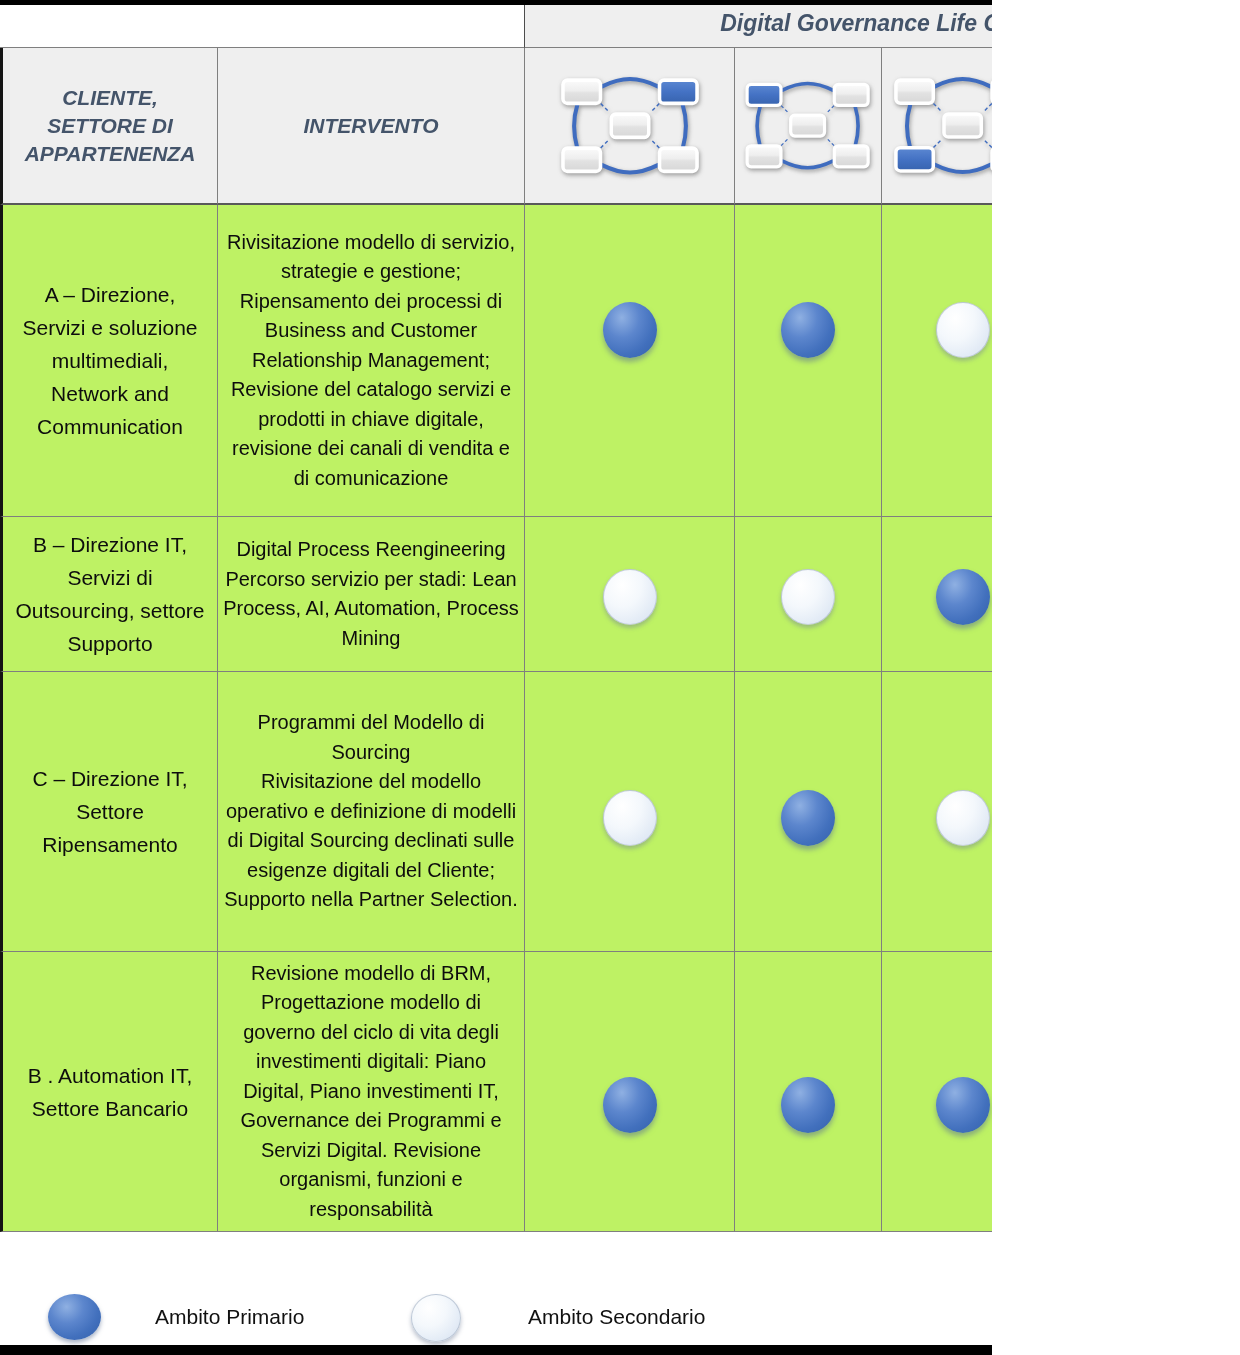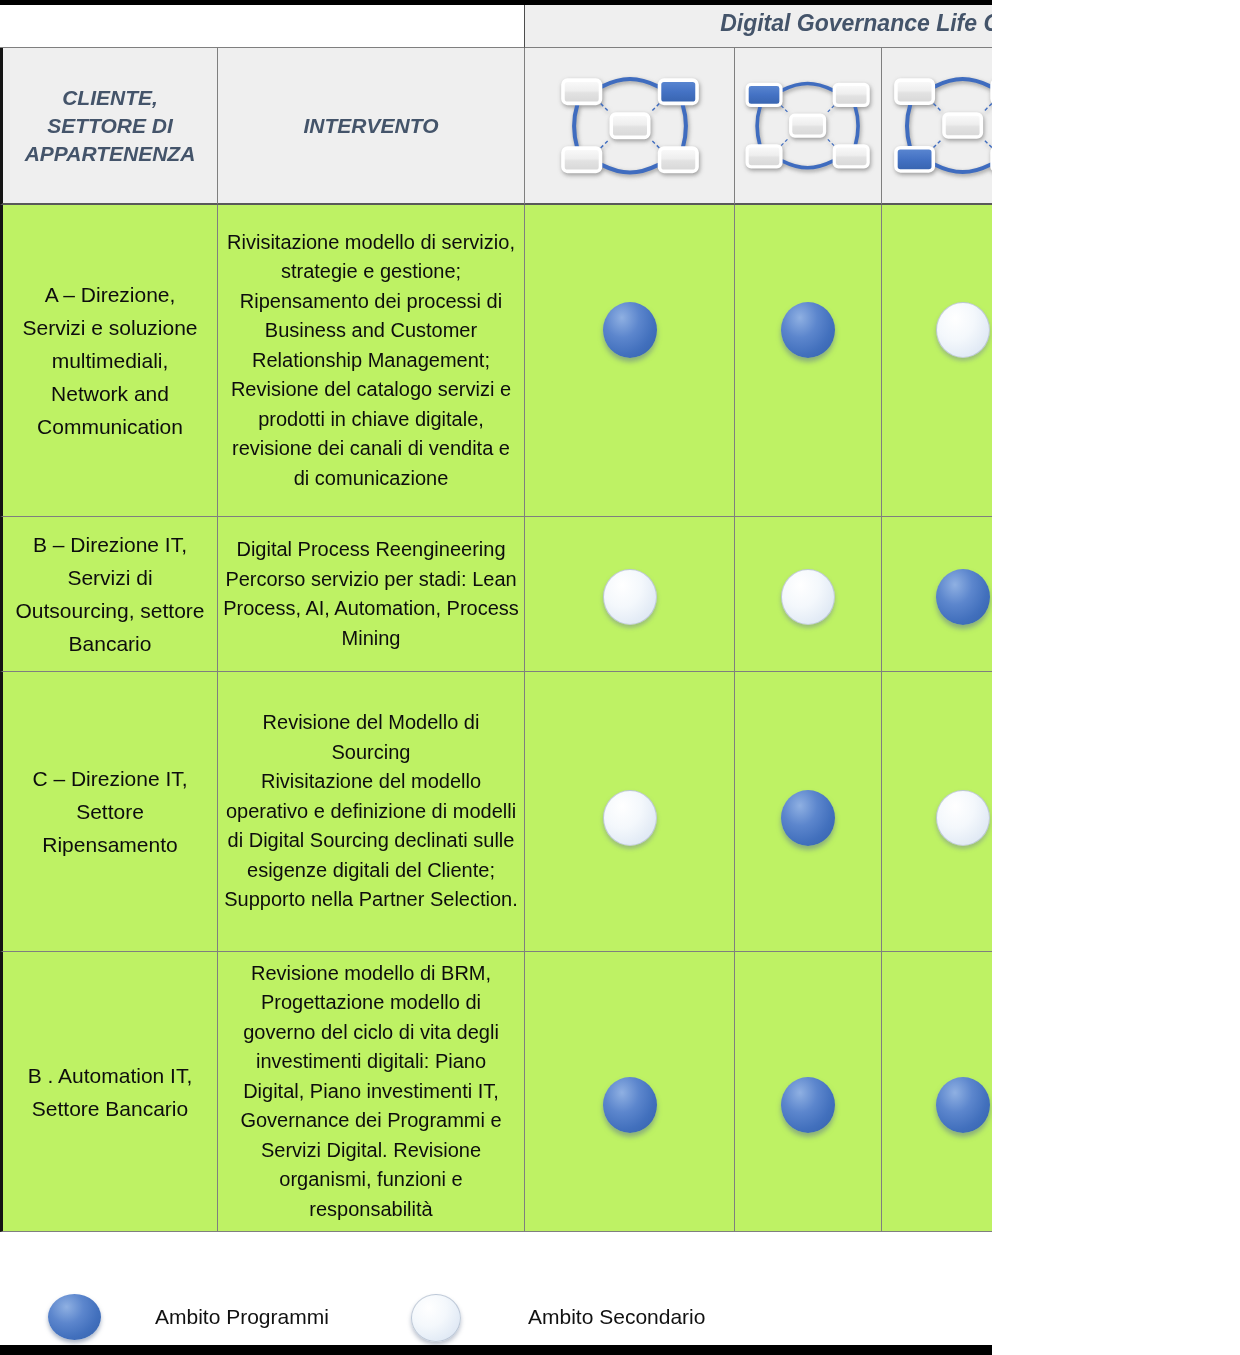--- a/index.html
+++ b/index.html
@@ -195,41 +195,41 @@
         <div class="dot primary"></div>
       </div>
     <div class="cell dot-cell r1">
         <div class="dot secondary"></div>
       </div>
     <div class="cell dot-cell r1">
         <div class="dot primary"></div>
       </div>
 
     <div class="cell client-cell first-col">
-        <span>B – Direzione IT, Servizi di Outsourcing, settore Bancario</span>
+        <span>B – Direzione IT, Servizi di Outsourcing, settore Supporto</span>
       </div>
     <div class="cell interv-cell"><span>Digital Process Reengineering
 Percorso servizio per stadi: Lean Process, AI, Automation, Process Mining</span></div>
     <div class="cell dot-cell r2">
         <div class="dot secondary"></div>
       </div>
     <div class="cell dot-cell r2">
         <div class="dot secondary"></div>
       </div>
     <div class="cell dot-cell r2">
         <div class="dot primary"></div>
       </div>
     <div class="cell dot-cell r2">
         <div class="dot primary"></div>
       </div>
 
     <div class="cell client-cell first-col">
         <span>C – Direzione IT, Settore Ripensamento</span>
       </div>
-    <div class="cell interv-cell"><span>Revisione del Modello di Sourcing
+    <div class="cell interv-cell"><span>Programmi del Modello di Sourcing
 Rivisitazione del modello operativo e definizione di modelli di Digital Sourcing declinati sulle esigenze digitali del Cliente; Supporto nella Partner Selection.</span></div>
     <div class="cell dot-cell r3">
         <div class="dot secondary"></div>
       </div>
     <div class="cell dot-cell r3">
         <div class="dot primary"></div>
       </div>
     <div class="cell dot-cell r3">
         <div class="dot secondary"></div>
       </div>
@@ -250,19 +250,19 @@
     <div class="cell dot-cell r4">
         <div class="dot primary"></div>
       </div>
     <div class="cell dot-cell r4">
         <div class="dot secondary"></div>
       </div>
   </div>
 
   <div class="legend">
     <div class="legend-dot primary"></div>
-    <span class="legend-label primary-label">Ambito Programmi</span>
+    <span class="legend-label primary-label">Ambito Primario</span>
     <div class="legend-dot secondary"></div>
     <span class="legend-label secondary-label">Ambito Secondario</span>
   </div>
 
   <div class="footer-bar"></div>
 </div>
 
 </body></html>

